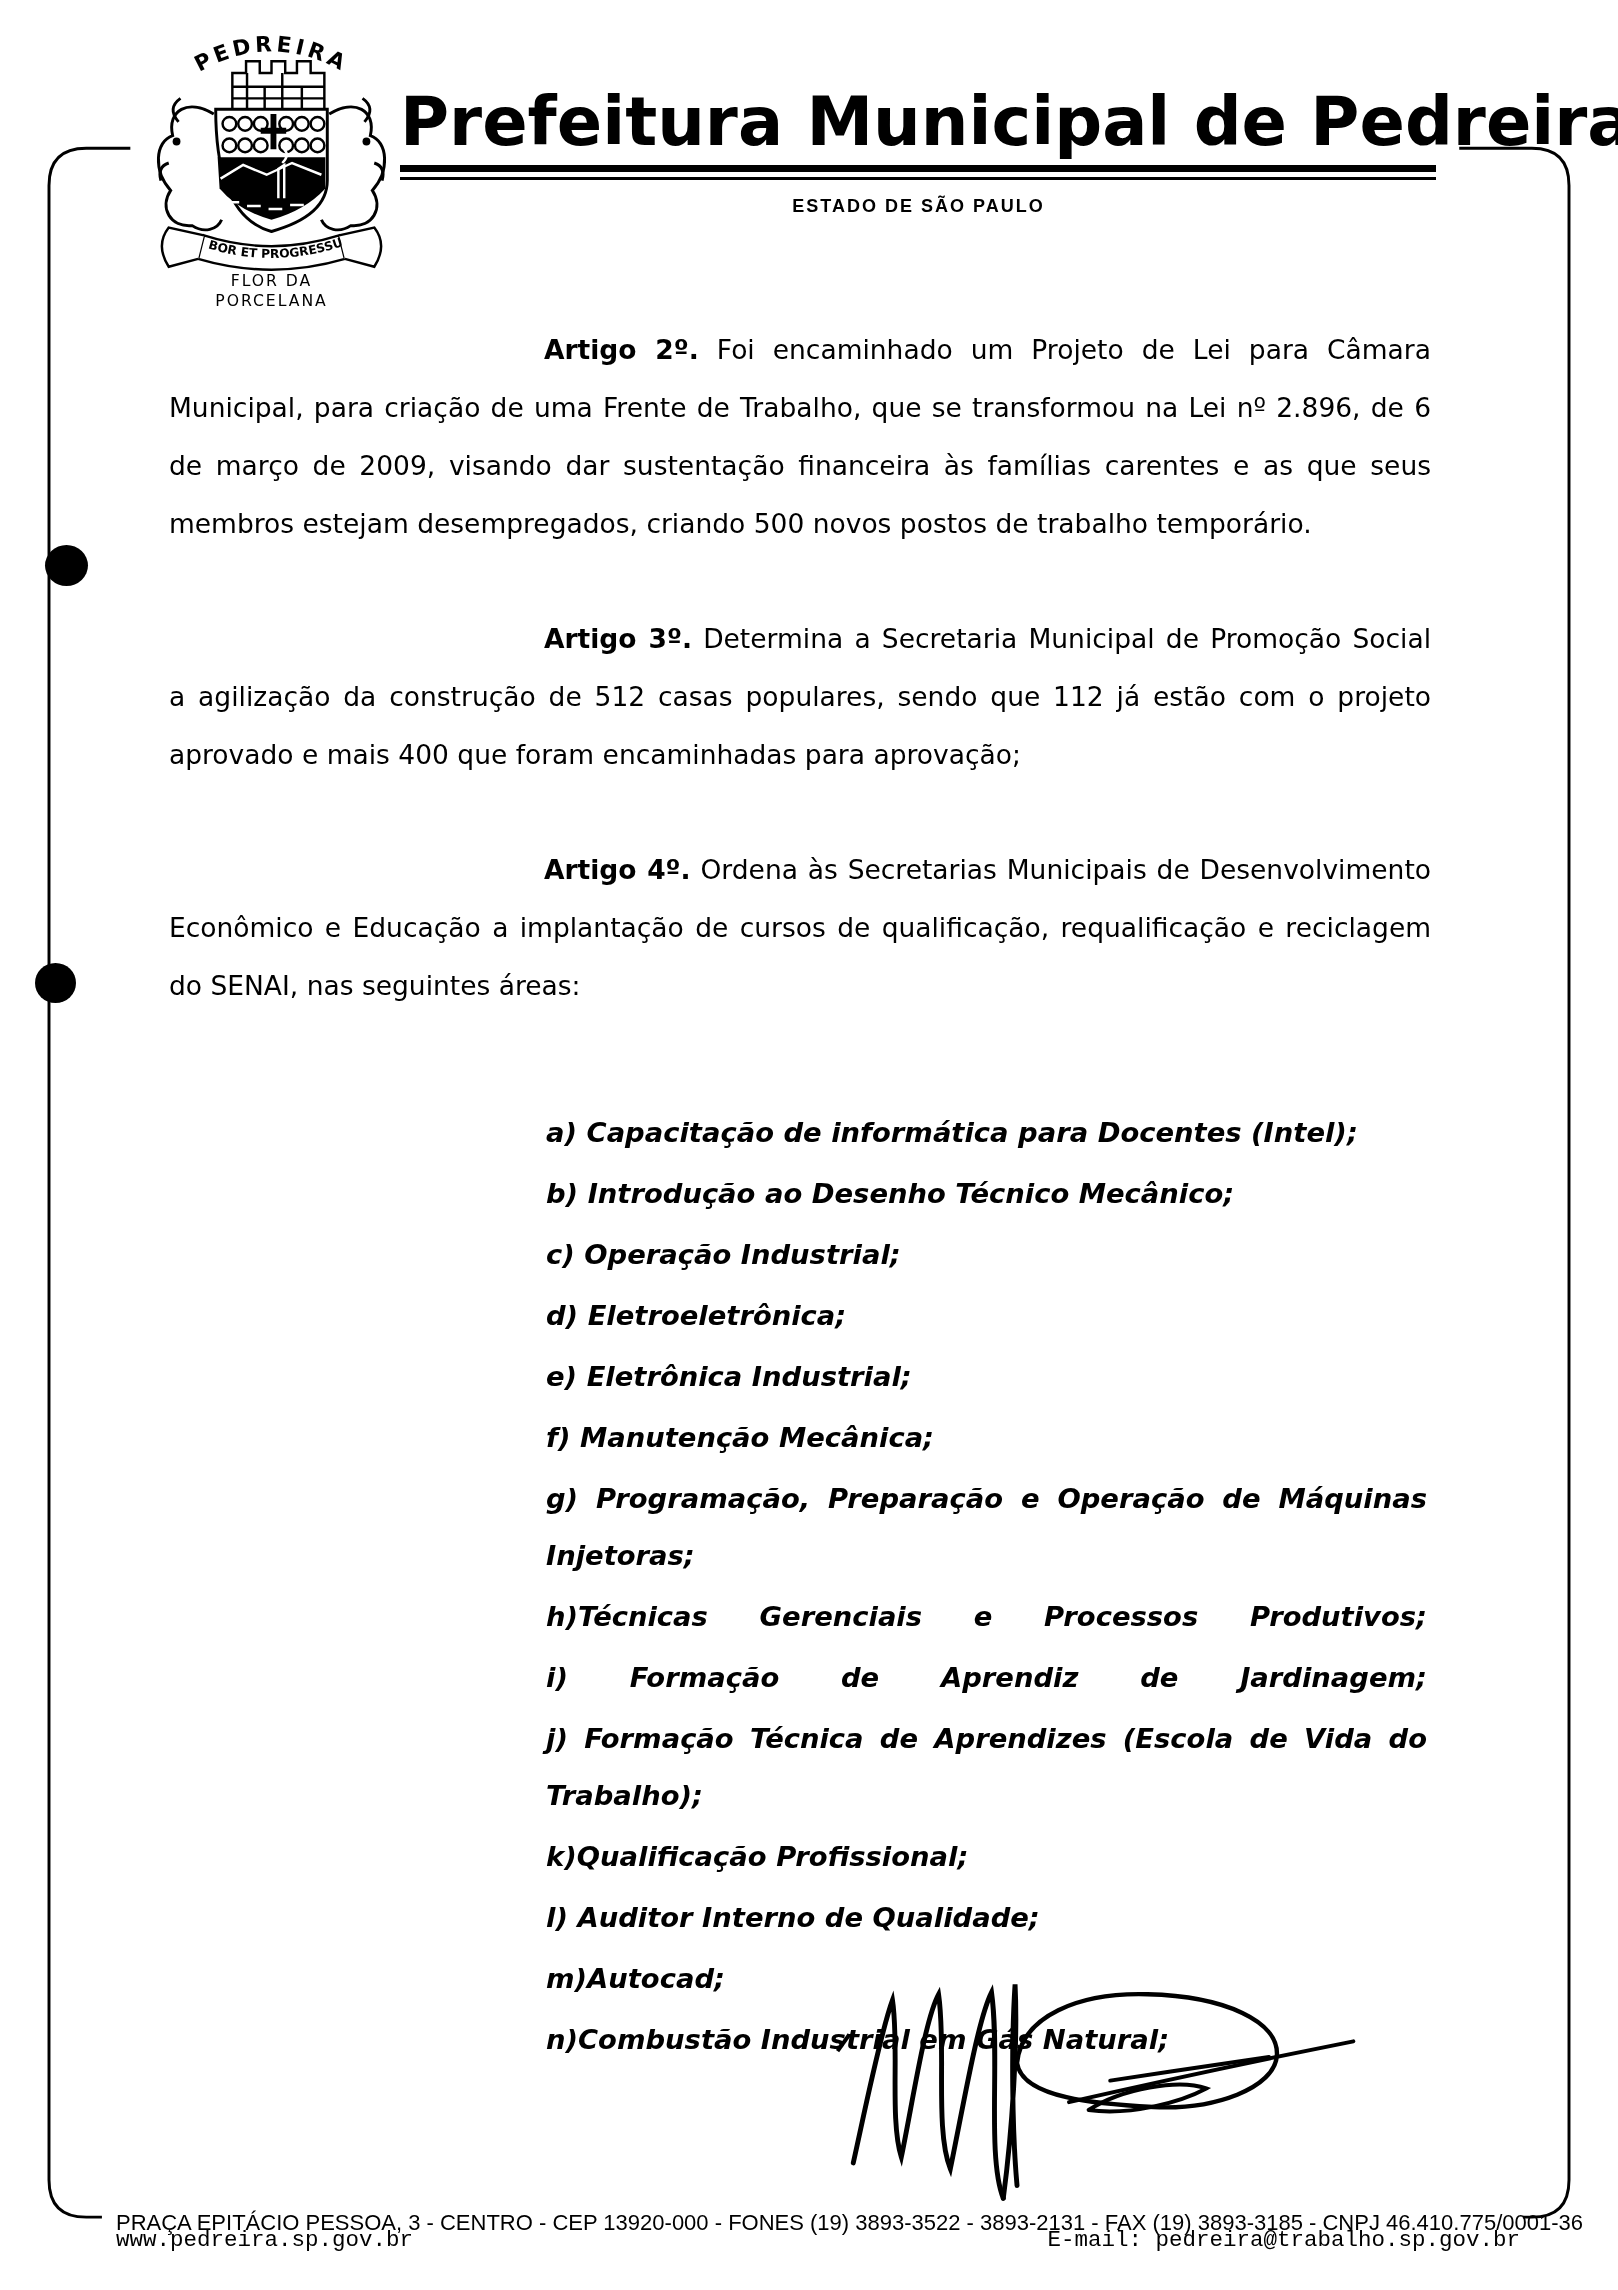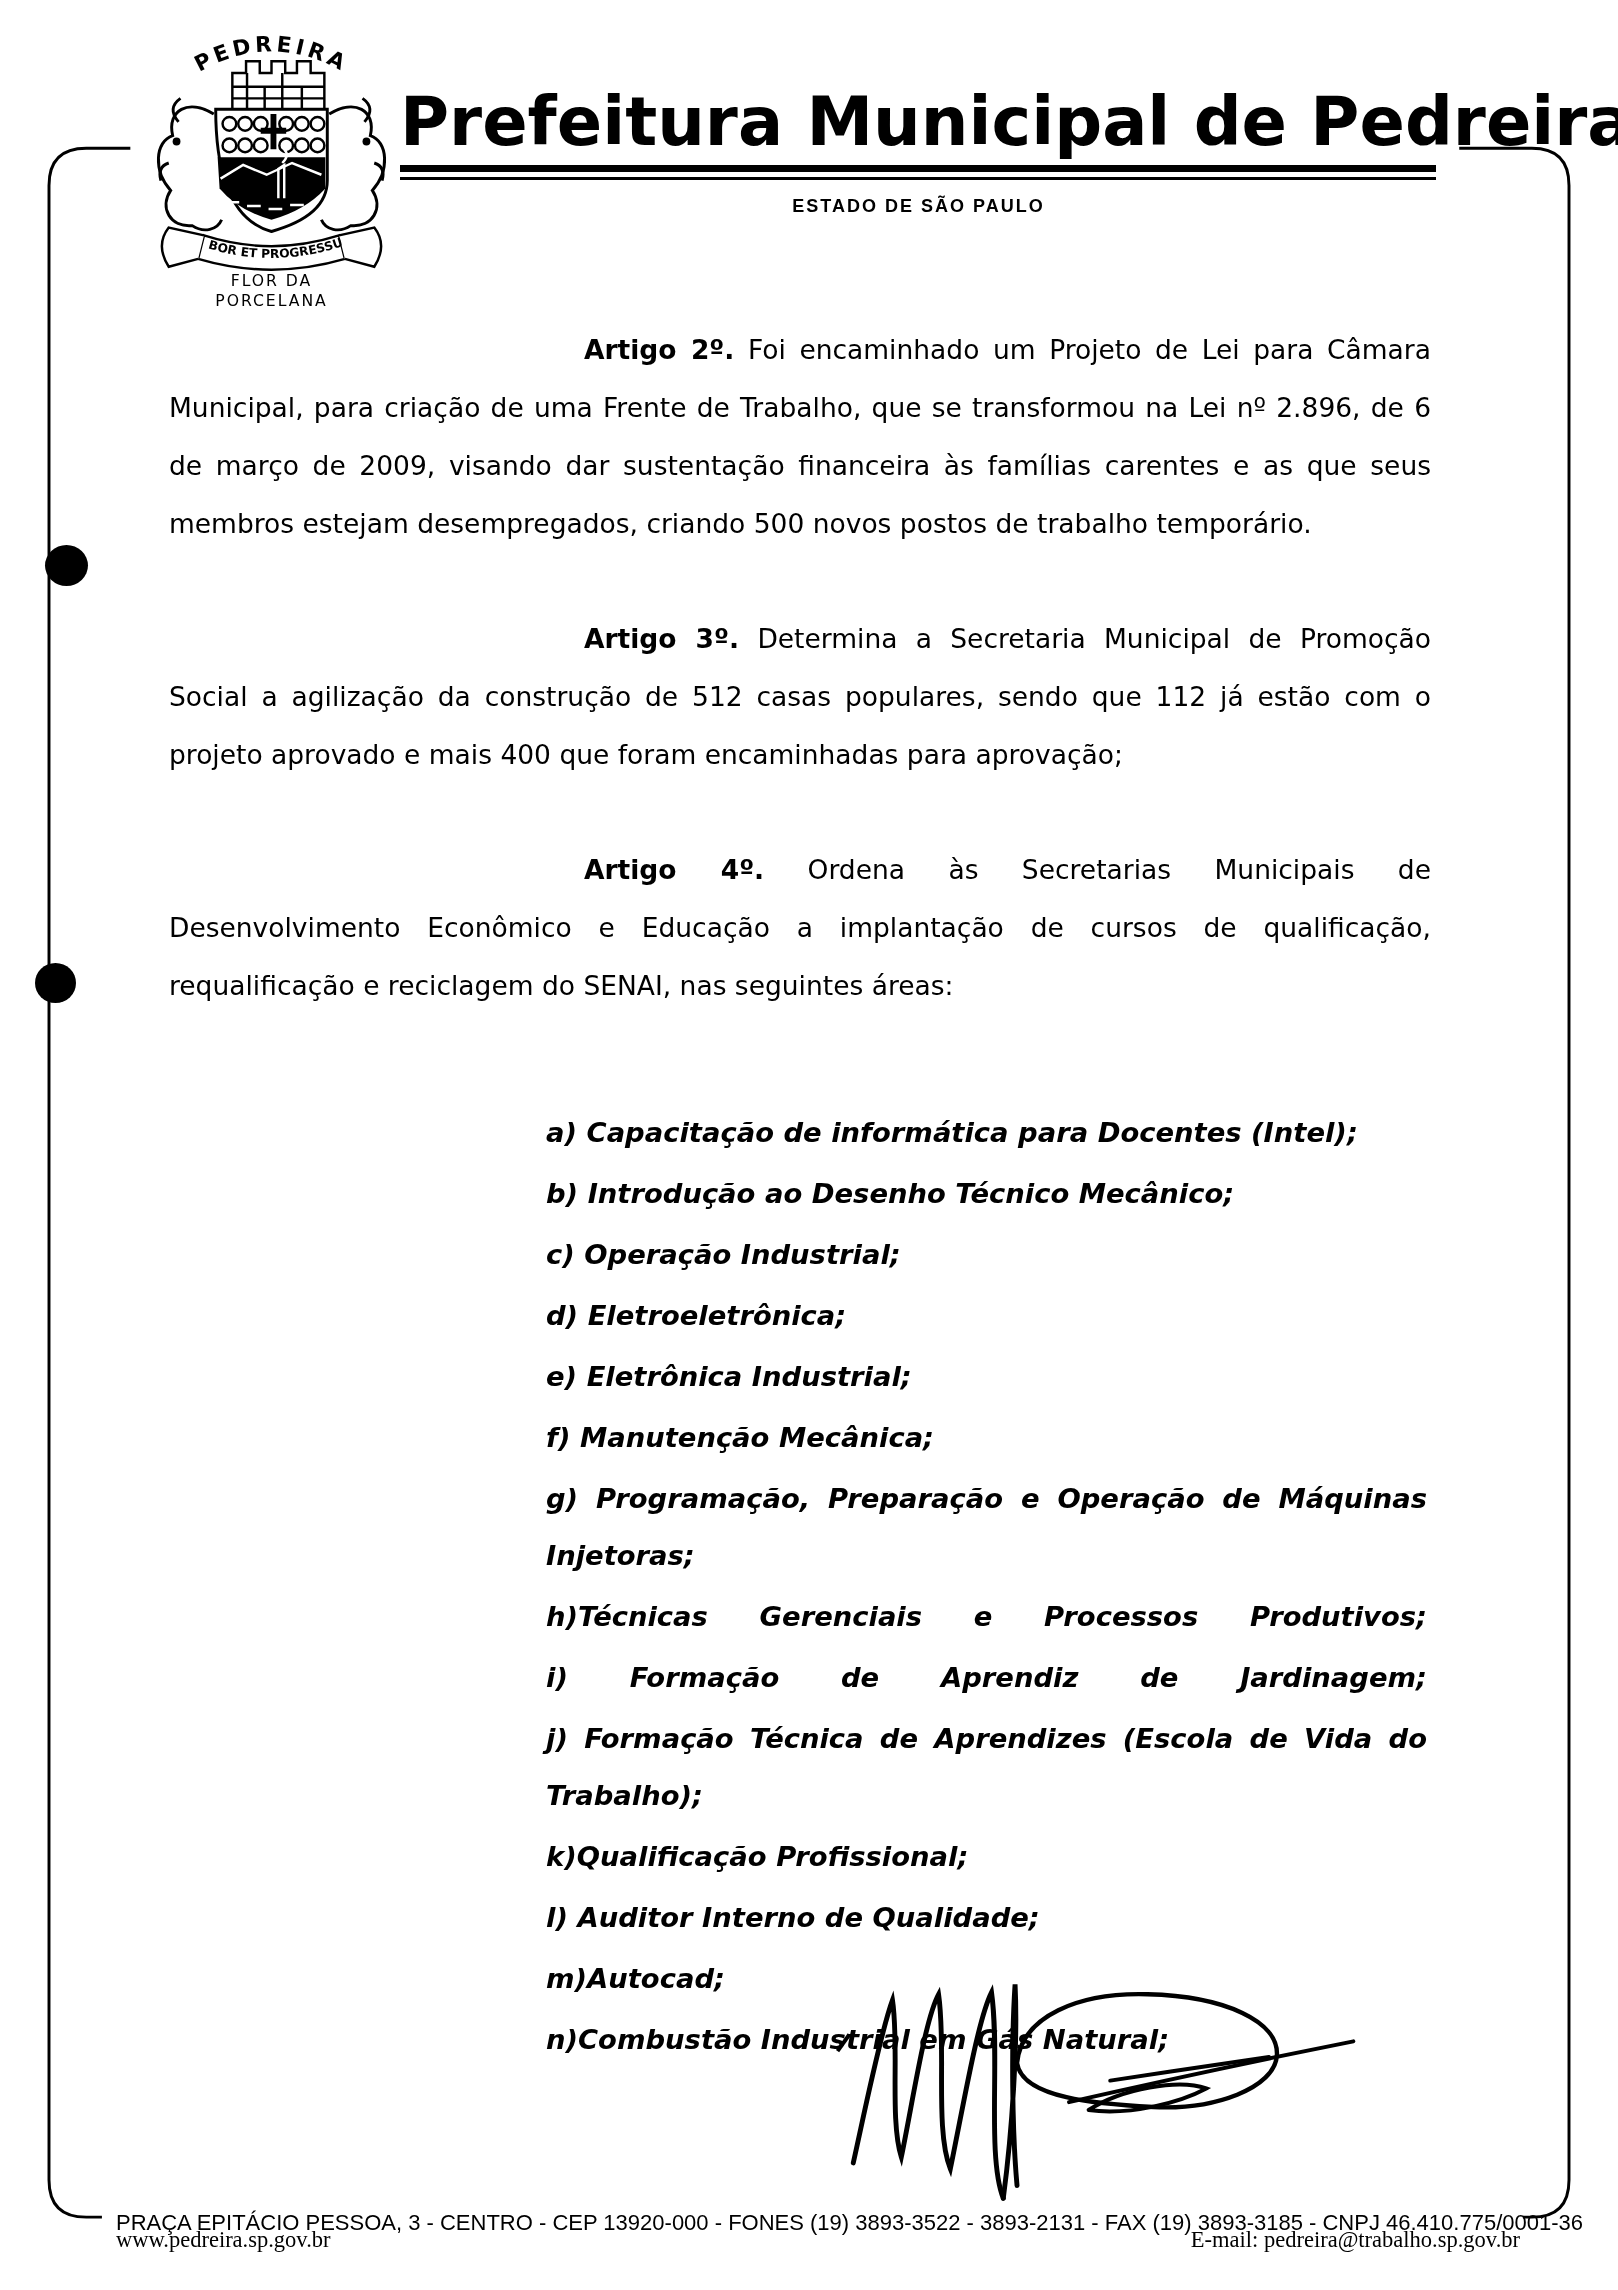--- a/index.html
+++ b/index.html
@@ -25,41 +25,41 @@
     position:absolute;left:400px;top:196px;width:1037px;
     font-family:"Liberation Sans",sans-serif;
     font-size:18px;letter-spacing:2px;text-align:center;font-weight:bold;
   }
   
   .body-text{
     position:absolute;left:169px;top:321px;width:1262px;
     font-size:26.5px;line-height:58px;text-align:justify;
   }
   .body-text p{margin:0 0 57px 0;text-indent:375px;}
-  .body-text strong{font-weight:bold;margin-left:40px;}
+  .body-text strong{font-weight:bold;}
   
   .course-list{
     position:absolute;left:542px;top:1100px;width:889px;
     font-size:27.4px;line-height:57px;
     font-weight:bold;font-style:italic;
     text-align:justify;
   }
   .course-list .item{margin:4px;}
   .course-list .stretch{text-align-last:justify;}
   
   .signature-svg{position:absolute;left:765px;top:1955px;width:608px;height:260px;}
   
   .footer-line1{
     position:absolute;left:116px;top:2190px;width:1404px;
     font-family:"Liberation Sans",sans-serif;
     font-size:22px;white-space:nowrap;margin-top:20px;
   }
   .footer-line2{
     position:absolute;left:116px;top:2227px;width:1404px;
-    font-family:Liberation Serif, serif;
+    font-family:Liberation Mono, monospace;
     font-size:22.5px;
     display:flex;justify-content:space-between;
   }
   
   .ink-dot{position:absolute;background:#000;border-radius:50%;}
   .dot-1{left:45px;top:545px;width:43px;height:41px;}
   .dot-2{left:35px;top:963px;width:41px;height:40px;}
   svg{display:block;}
 </style>
 </head>

